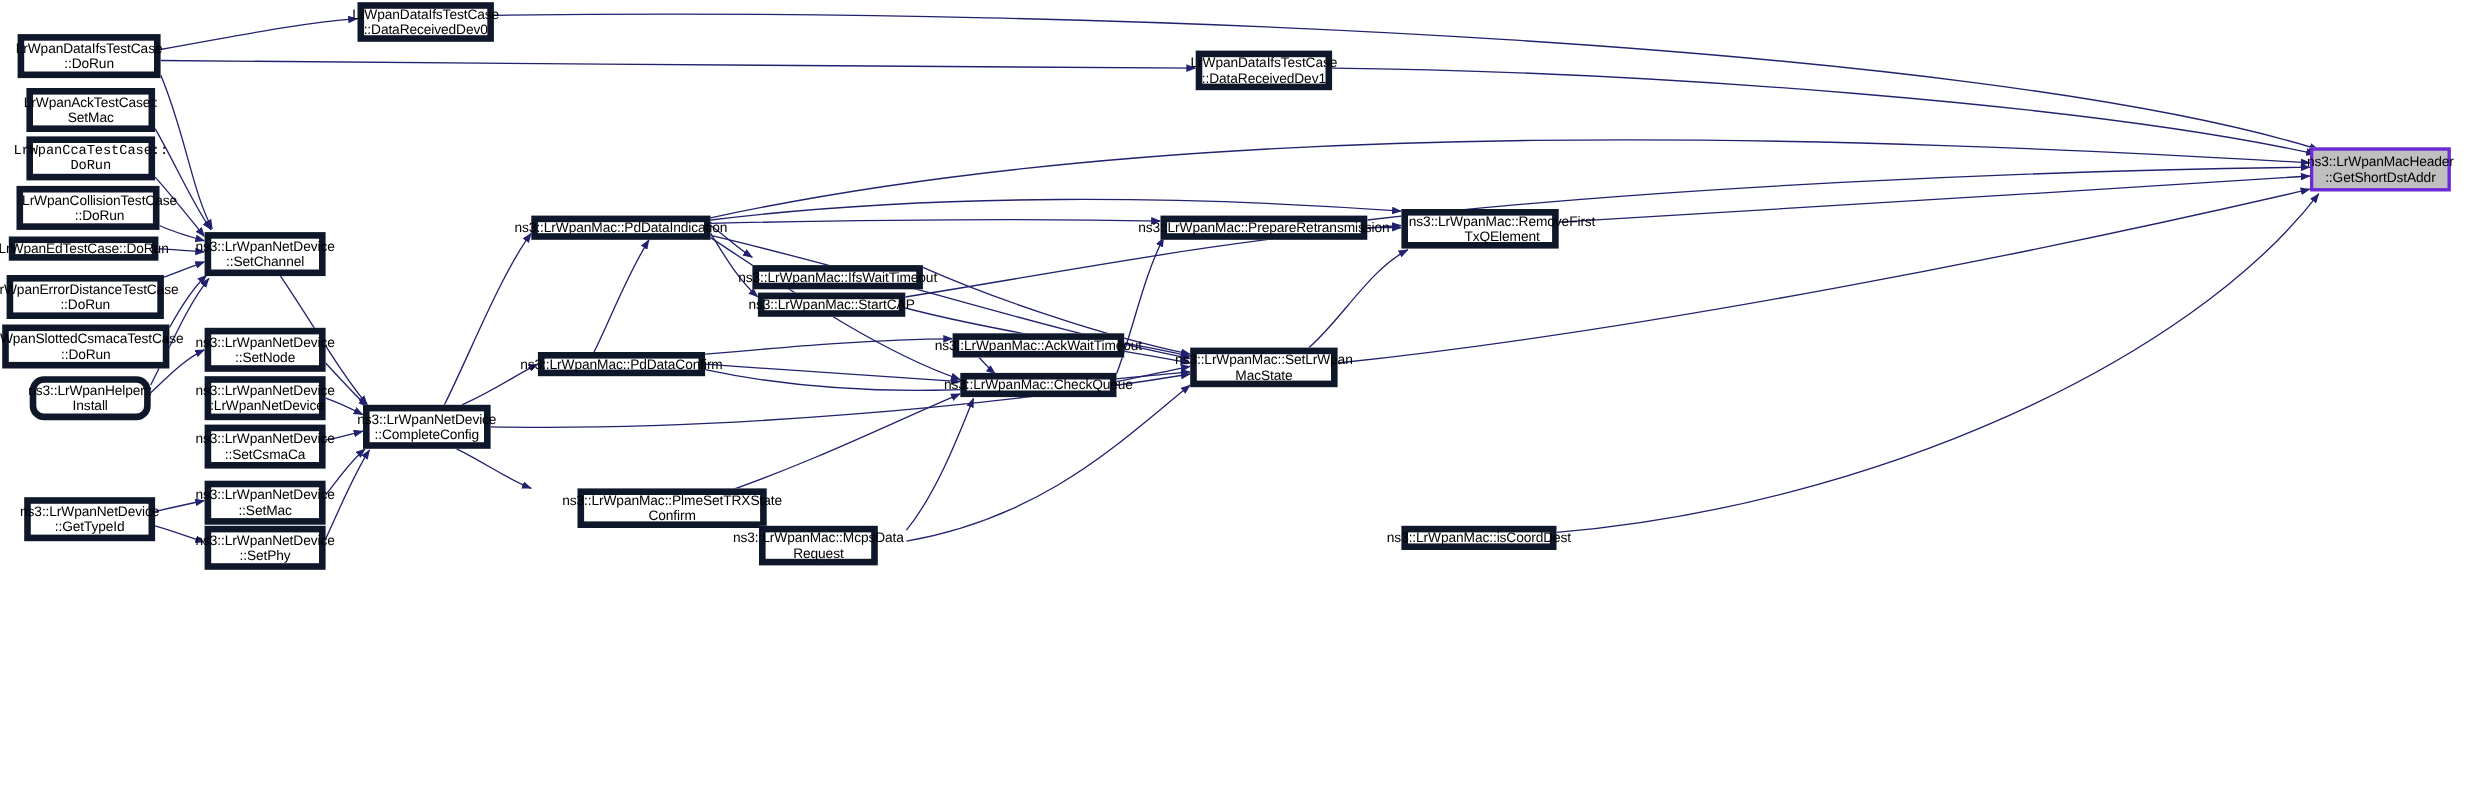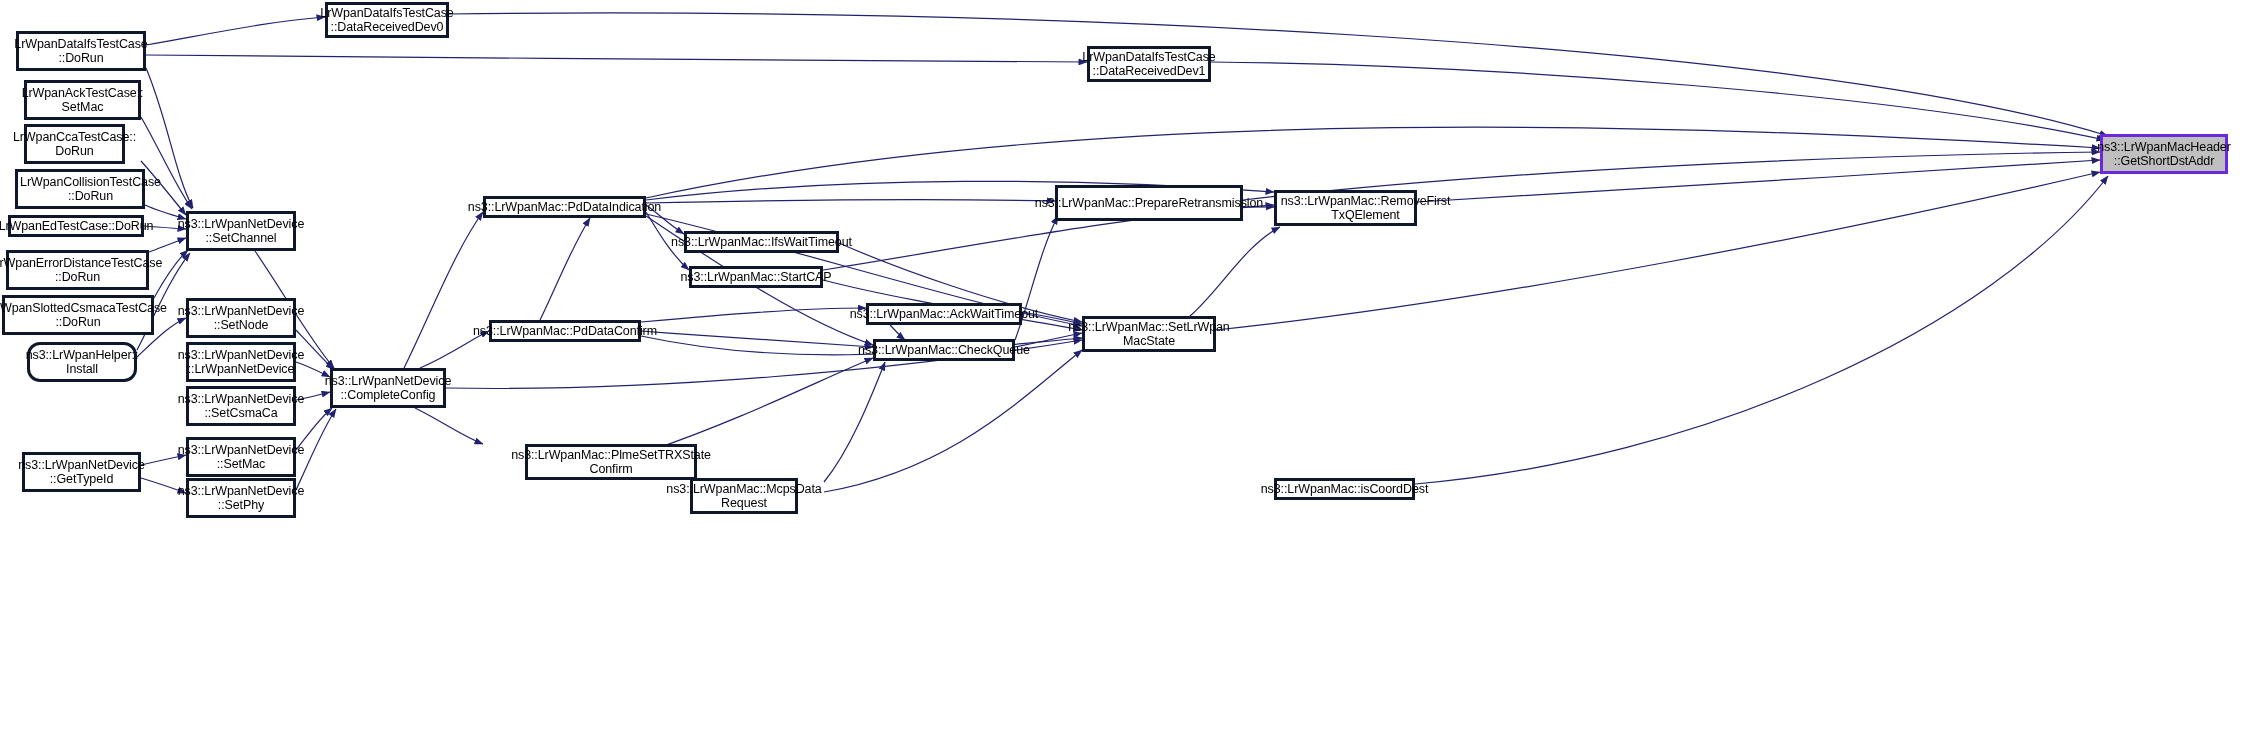--- a/index.html
+++ b/index.html
@@ -20,21 +20,21 @@
     position: absolute;
     left: 0;
     top: 0;
     width: 2245px;
     height: 735px;
     pointer-events: none;
   }
   .node {
     position: absolute;
     box-sizing: border-box;
-    border: 3px solid #0f172a;
+    border: 6px solid #0f172a;
     background: #ffffff;
     color: #000000;
     display: flex;
     align-items: center;
     justify-content: center;
     text-align: center;
     font-size: 12.5px;
     line-height: 14px;
     letter-spacing: -0.1px;
     white-space: pre-line;
@@ -117,21 +117,21 @@
   </svg>
   <div id="node-layer">
       <div class="node" style="left: 16px; top: 31px; width: 130px; height: 40px;"><span class="lbl">LrWpanDataIfsTestCase
 ::DoRun</span></div>
       <div class="node" style="left: 325px; top: 2px; width: 124px; height: 36px;"><span class="lbl">LrWpanDataIfsTestCase
 ::DataReceivedDev0</span></div>
       <div class="node" style="left: 1087px; top: 46px; width: 124px; height: 36px;"><span class="lbl">LrWpanDataIfsTestCase
 ::DataReceivedDev1</span></div>
       <div class="node" style="left: 24px; top: 80px; width: 117px; height: 40px;"><span class="lbl">LrWpanAckTestCase::
 SetMac</span></div>
-      <div class="node" style="left: 24px; top: 124px; width: 101px; height: 40px;"><span class="lbl">LrWpanCcaTestCase::
+      <div class="node" style="left: 24px; top: 124px; width: 117px; height: 40px; font-family: Liberation Mono, monospace;"><span class="lbl">LrWpanCcaTestCase::
 DoRun</span></div>
       <div class="node" style="left: 15px; top: 169px; width: 130px; height: 40px; padding-left: 21px;"><span class="lbl">LrWpanCollisionTestCase
 ::DoRun</span></div>
       <div class="node" style="left: 8px; top: 215px; width: 136px; height: 22px;"><span class="lbl">LrWpanEdTestCase::DoRun</span></div>
       <div class="node" style="left: 6px; top: 250px; width: 143px; height: 40px;"><span class="lbl">LrWpanErrorDistanceTestCase
 ::DoRun</span></div>
       <div class="node" style="left: 2px; top: 295px; width: 152px; height: 40px;"><span class="lbl">LrWpanSlottedCsmacaTestCase
 ::DoRun</span></div>
       <div class="node" style="left: 27px; top: 342px; width: 110px; height: 40px; border-radius: 13px;"><span class="lbl">ns3::LrWpanHelper::
 Install</span></div>
@@ -145,26 +145,26 @@
 ::LrWpanNetDevice</span></div>
       <div class="node" style="left: 186px; top: 386px; width: 110px; height: 40px;"><span class="lbl">ns3::LrWpanNetDevice
 ::SetCsmaCa</span></div>
       <div class="node" style="left: 186px; top: 437px; width: 110px; height: 40px;"><span class="lbl">ns3::LrWpanNetDevice
 ::SetMac</span></div>
       <div class="node" style="left: 186px; top: 478px; width: 110px; height: 40px;"><span class="lbl">ns3::LrWpanNetDevice
 ::SetPhy</span></div>
       <div class="node" style="left: 330px; top: 368px; width: 116px; height: 40px;"><span class="lbl">ns3::LrWpanNetDevice
 ::CompleteConfig</span></div>
       <div class="node" style="left: 483px; top: 196px; width: 163px; height: 22px;"><span class="lbl">ns3::LrWpanMac::PdDataIndication</span></div>
-      <div class="node" style="left: 684px; top: 231px; width: 155px; height: 22px;"><span class="lbl">ns3::LrWpanMac::IfsWaitTimeout</span></div>
+      <div class="node" style="left: 684px; top: 241px; width: 155px; height: 22px;"><span class="lbl">ns3::LrWpanMac::IfsWaitTimeout</span></div>
       <div class="node" style="left: 689px; top: 266px; width: 134px; height: 22px;"><span class="lbl">ns3::LrWpanMac::StartCAP</span></div>
       <div class="node" style="left: 489px; top: 320px; width: 152px; height: 22px;"><span class="lbl">ns3::LrWpanMac::PdDataConfirm</span></div>
       <div class="node" style="left: 866px; top: 303px; width: 156px; height: 22px;"><span class="lbl">ns3::LrWpanMac::AckWaitTimeout</span></div>
       <div class="node" style="left: 873px; top: 339px; width: 142px; height: 22px;"><span class="lbl">ns3::LrWpanMac::CheckQueue</span></div>
-      <div class="node" style="left: 1055px; top: 185px; width: 188px; height: 36px; justify-content: center;"><span class="lbl">ns3::LrWpanMac::PrepareRetransmission</span></div>
+      <div class="node" style="left: 1055px; top: 196px; width: 188px; height: 22px; justify-content: center;"><span class="lbl">ns3::LrWpanMac::PrepareRetransmission</span></div>
       <div class="node" style="left: 1274px; top: 190px; width: 143px; height: 36px; padding-left: 40px;"><span class="lbl">ns3::LrWpanMac::RemoveFirst
 TxQElement</span></div>
       <div class="node" style="left: 1082px; top: 316px; width: 134px; height: 36px;"><span class="lbl">ns3::LrWpanMac::SetLrWpan
 MacState</span></div>
       <div class="node" style="left: 480px; top: 444px; width: 172px; height: 36px; margin-left: 45px;"><span class="lbl">ns3::LrWpanMac::PlmeSetTRXState
 Confirm</span></div>
       <div class="node" style="left: 690px; top: 478px; width: 108px; height: 36px;"><span class="lbl">ns3::LrWpanMac::McpsData
 Request</span></div>
       <div class="node" style="left: 1274px; top: 478px; width: 141px; height: 22px;"><span class="lbl">ns3::LrWpanMac::isCoordDest</span></div>
       <div class="node highlight" style="left: 2100px; top: 134px; width: 128px; height: 40px;"><span class="lbl">ns3::LrWpanMacHeader

